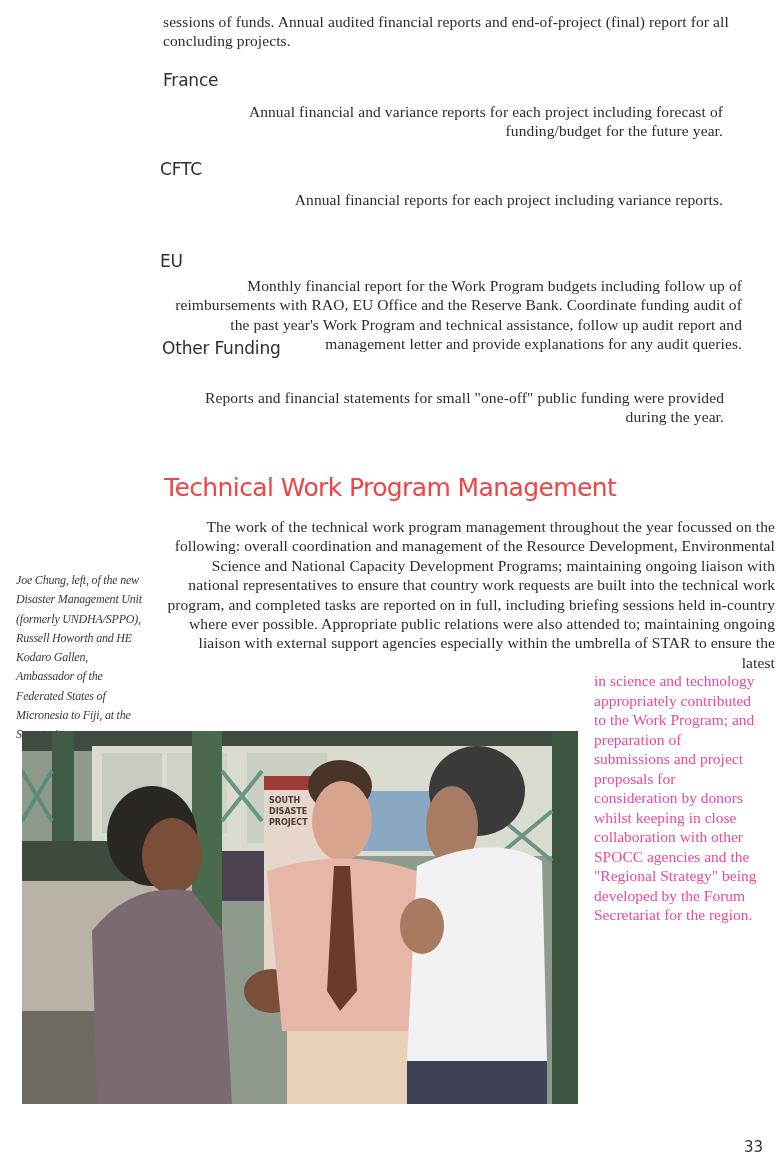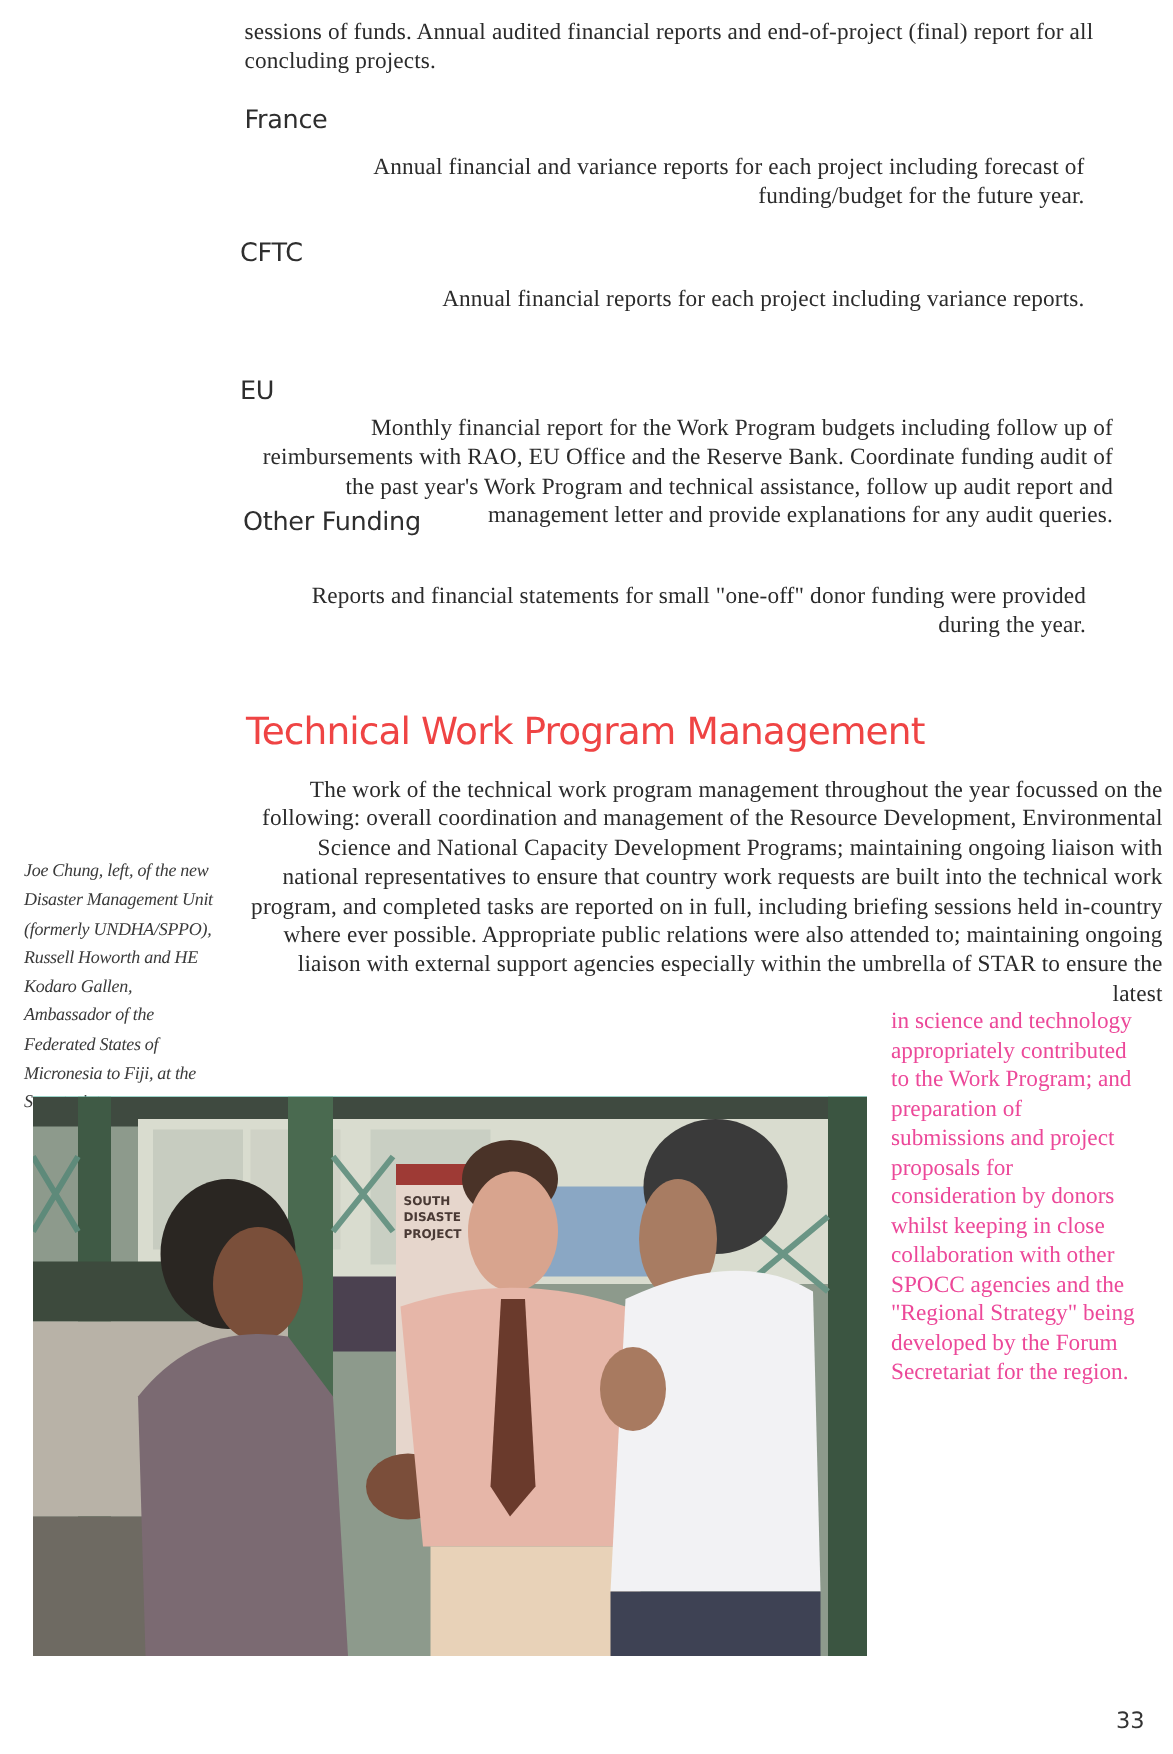--- a/index.html
+++ b/index.html
@@ -76,21 +76,21 @@
 <div class="abs subhead" style="left:163px; top:70px;">France</div>
 <div class="abs body-text indent" style="left:163px; top:102px; width:560px;">Annual financial and variance reports for each project including forecast of funding/budget for the future year.</div>
 
 <div class="abs subhead" style="left:160px; top:159px;">CFTC</div>
 <div class="abs body-text indent" style="left:163px; top:190px; width:560px;">Annual financial reports for each project including variance reports.</div>
 
 <div class="abs subhead" style="left:160px; top:231px;margin-top:20px;">EU</div>
 <div class="abs body-text indent" style="left:162px; top:276px; width:580px;">Monthly financial report for the Work Program budgets including follow up of reimbursements with RAO, EU Office and the Reserve Bank. Coordinate funding audit of the past year's Work Program and technical assistance, follow up audit report and management letter and provide explanations for any audit queries.</div>
 
 <div class="abs subhead" style="left:162px; top:338px;">Other Funding</div>
-<div class="abs body-text indent" style="left:162px; top:388px; width:562px;">Reports and financial statements for small "one-off" donor funding were provided during the year.</div>
+<div class="abs body-text indent" style="left:162px; top:388px; width:562px;">Reports and financial statements for small "one-off" public funding were provided during the year.</div>
 
 <div class="abs section-title" style="left:164px; top:473px;">Technical Work Program Management</div>
 <div class="abs body-text indent" style="left:165px; top:517px; width:610px;">The work of the technical work program management throughout the year focussed on the following: overall coordination and management of the Resource Development, Environmental Science and National Capacity Development Programs; maintaining ongoing liaison with national representatives to ensure that country work requests are built into the technical work program, and completed tasks are reported on in full, including briefing sessions held in-country where ever possible. Appropriate public relations were also attended to; maintaining ongoing liaison with external support agencies especially within the umbrella of STAR to ensure the latest</div>
 
 <div class="abs narrow-col" style="left:594px; top:671px; width:165px;">in science and technology appropriately contributed to the Work Program; and preparation of submissions and project proposals for consideration by donors whilst keeping in close collaboration with other SPOCC agencies and the "Regional Strategy" being developed by the Forum Secretariat for the region.</div>
 
 <div class="abs caption" style="left:16px; top:571px; width:128px;">Joe Chung, left, of the new Disaster Management Unit (formerly UNDHA/SPPO), Russell Howorth and HE Kodaro Gallen, Ambassador of the Federated States of Micronesia to Fiji, at the Secretariat.</div>
 
 <div class="abs photo">
   <svg width="556" height="373" viewBox="0 0 556 373">

